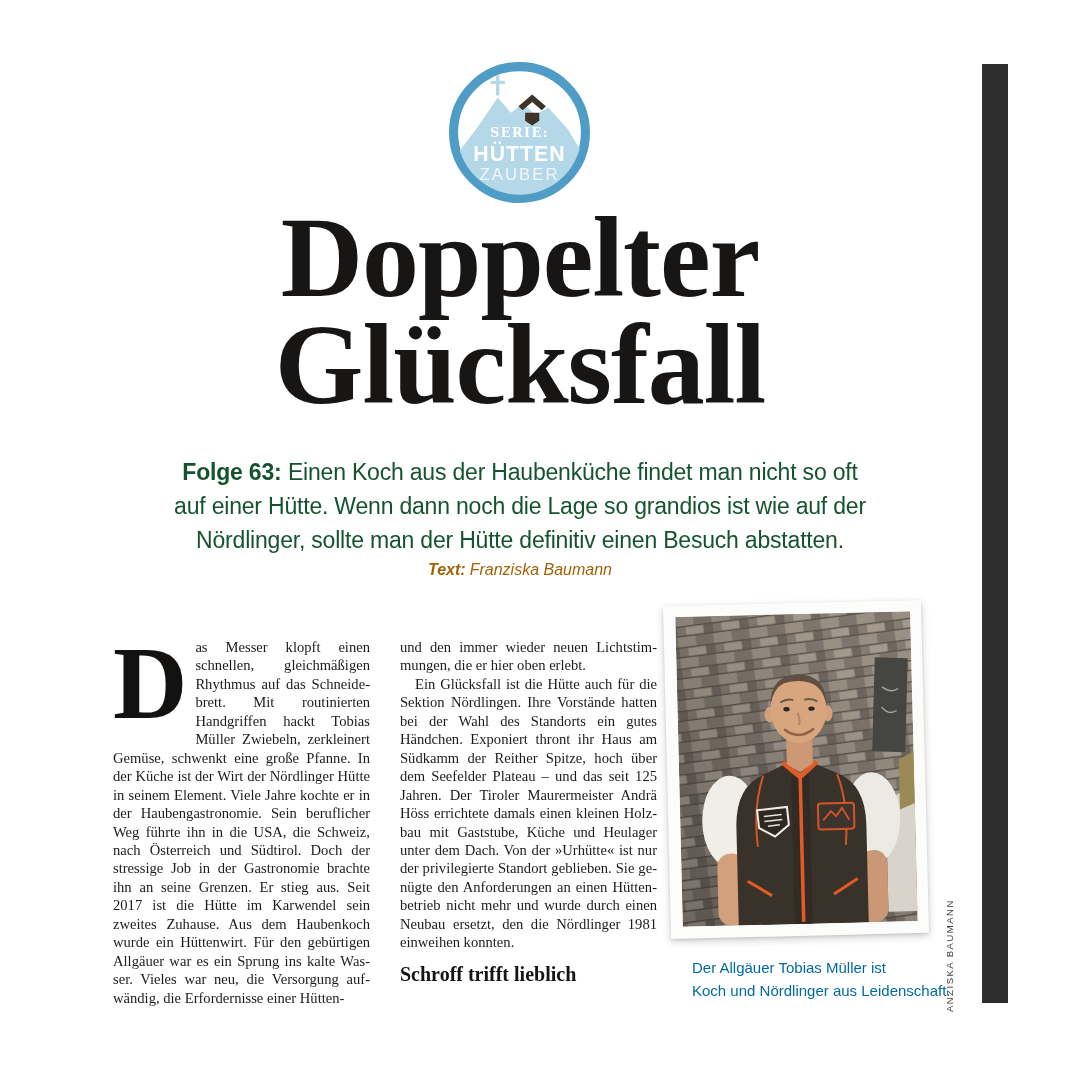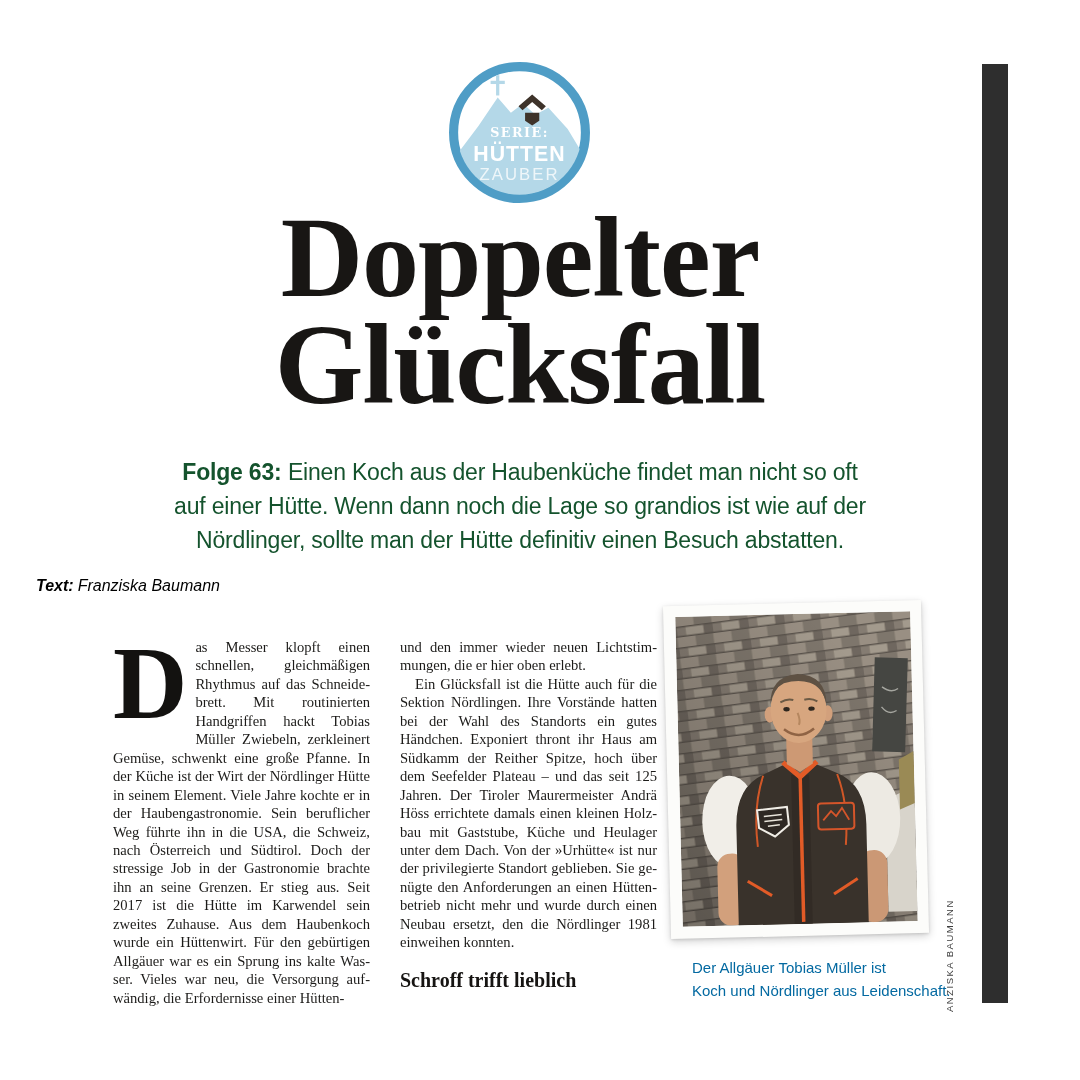--- a/index.html
+++ b/index.html
@@ -17,35 +17,35 @@
   
   .headline{position:absolute;left:20px;top:204px;width:1000px;margin:0;text-align:center;
             font-family:"Liberation Serif",serif;font-weight:700;font-size:114px;line-height:107px;
             letter-spacing:-1px;color:#181614;}
   .headline span{display:block;}
 
   
   .standfirst{position:absolute;left:170px;top:455px;width:700px;margin:0;text-align:center;
               font-size:23px;line-height:34px;color:#14532d;letter-spacing:-0.2px;}
   .standfirst .lead{font-weight:700;margin-right:.28em;}
-  .byline{position:absolute;left:20px;top:561px;width:1000px;margin:16px;text-align:left;
-          font-style:italic;font-size:16px;color:#000000;}
+  .byline{position:absolute;left:20px;top:561px;width:1000px;margin:0;text-align:center;
+          font-style:italic;font-size:16px;color:#a16207;}
   .byline .lead{font-weight:700;margin-right:.25em;}
 
   
   .col{position:absolute;top:638px;height:370px;overflow:hidden;
        font-family:"Liberation Serif",serif;font-size:14.6px;line-height:18.45px;
        text-align:justify;color:#1c1b19;hyphens:manual;-webkit-hyphens:manual;}
   .col p{margin:0;}
   .col1{left:113px;width:257px;}
   .col2{left:400px;width:257px;}
   .dropcap{float:left;font-family:"Liberation Serif",serif;font-weight:700;
            font-size:103px;line-height:86px;height:92px;padding:2px 8px 0 0;color:#131210;}
   .indent{text-indent:15px;font-family:Liberation Serif, serif;}
-  .subhead{margin:17px 0 6px 0;font-family:"Liberation Serif",serif;font-weight:700;
+  .subhead{margin:11px 0 6px 0;font-family:"Liberation Serif",serif;font-weight:700;
            font-size:20px;line-height:22px;text-align:left;color:#161412;}
 
   
   .polaroid{position:absolute;left:667px;top:603px;width:258px;height:333px;margin:0;
             background:#fcfcfa;padding:11px 11px 12px 12px;box-sizing:border-box;
             transform:rotate(-1.4deg);
             box-shadow:0 3px 9px rgba(0,0,0,.18),0 1px 3px rgba(0,0,0,.12);}
   .polaroid svg{display:block;width:235px;height:310px;}
   .caption{position:absolute;left:676px;top:940px;width:280px;margin:16px;
            font-size:15px;line-height:23px;color:#0369a1;}

